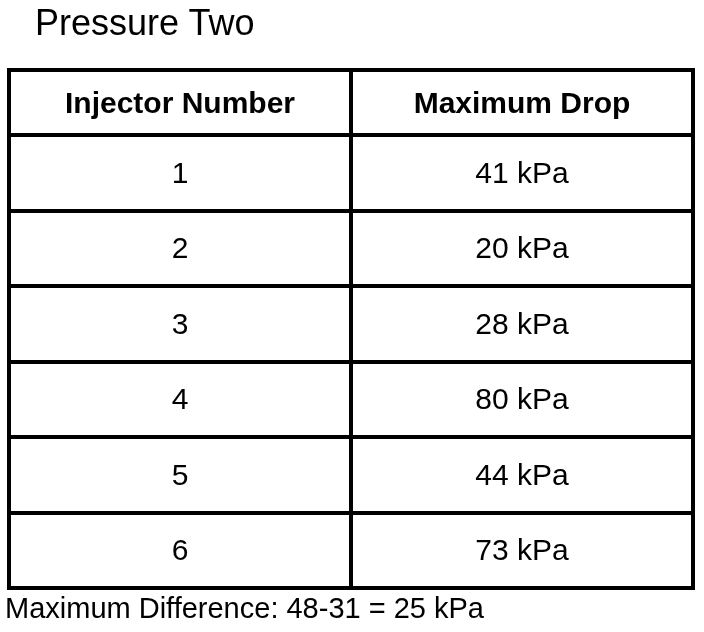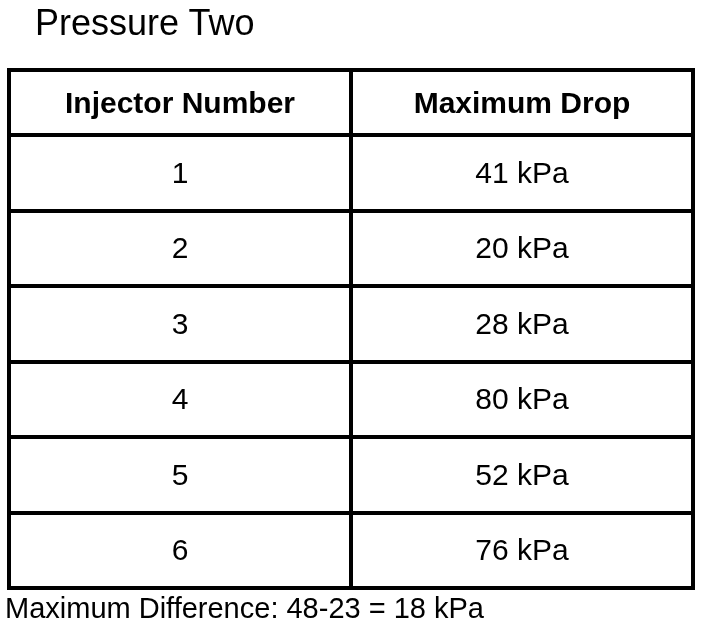--- a/index.html
+++ b/index.html
@@ -84,22 +84,22 @@
       <tr>
         <td>3</td>
         <td>28 kPa</td>
       </tr>
       <tr>
         <td>4</td>
         <td>80 kPa</td>
       </tr>
       <tr>
         <td>5</td>
-        <td>52 kPa</td>
+        <td>44 kPa</td>
       </tr>
       <tr>
         <td>6</td>
-        <td>76 kPa</td>
+        <td>73 kPa</td>
       </tr>
     </tbody>
 </table>
 
-<div class="footer-note">Maximum Difference: 48-23 = 18 kPa</div>
+<div class="footer-note">Maximum Difference: 48-31 = 25 kPa</div>
 
 </body></html>

